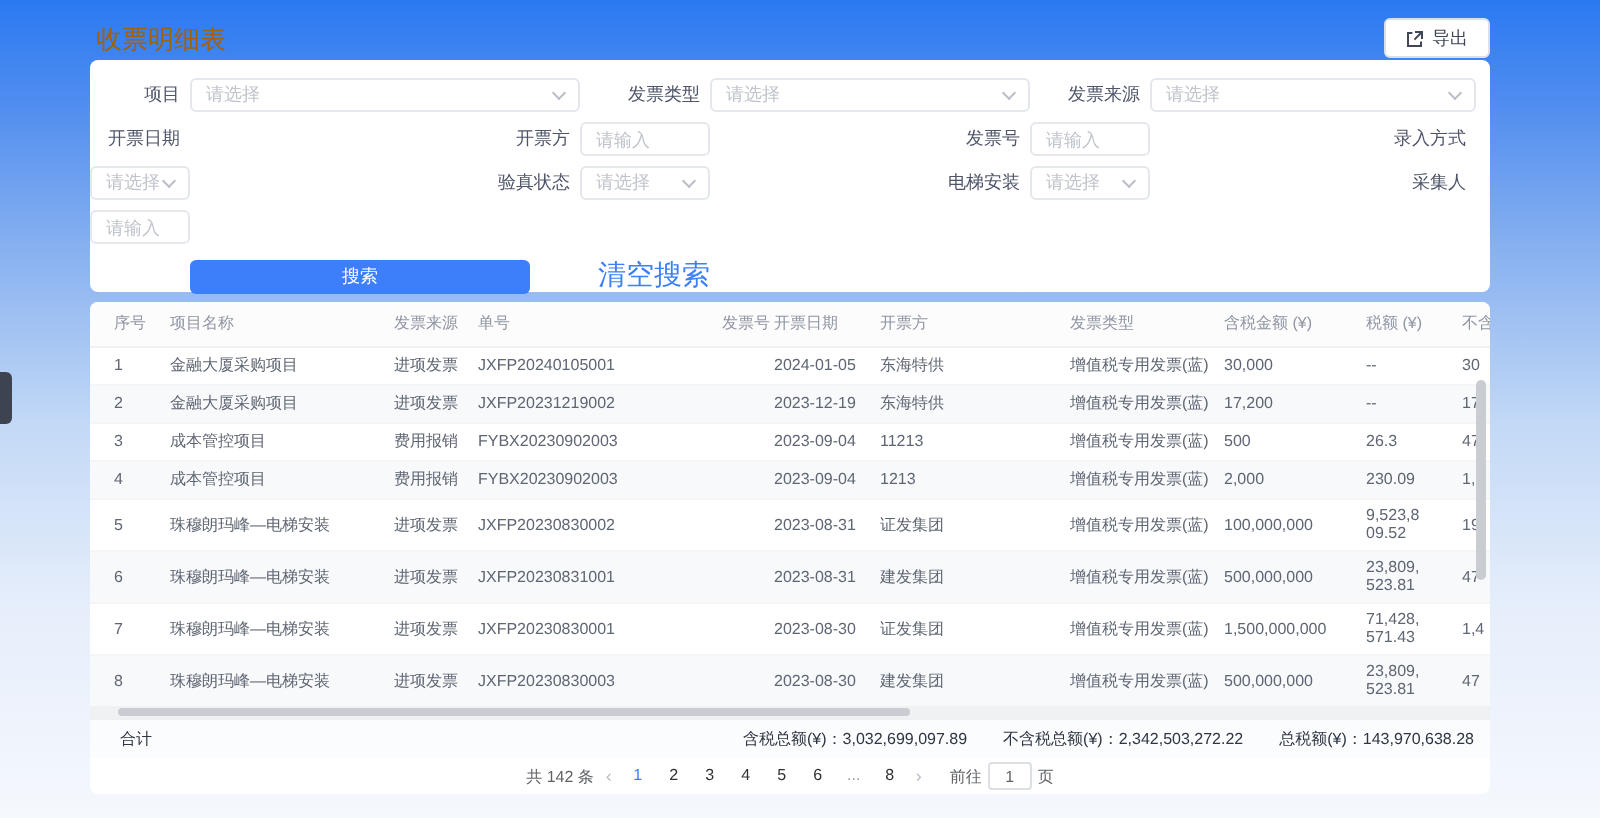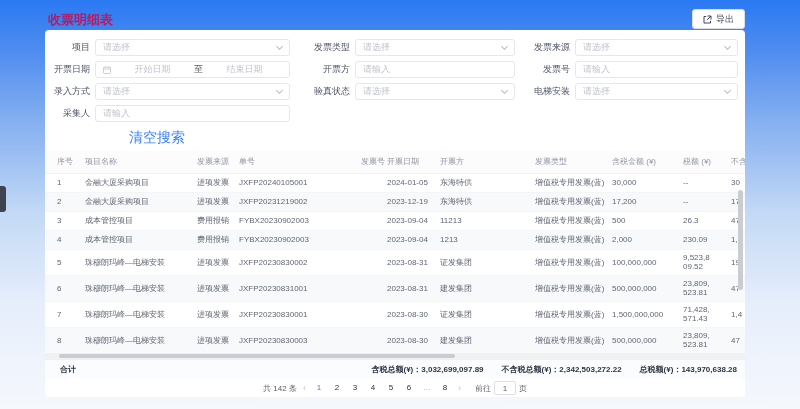--- a/index.html
+++ b/index.html
@@ -2,37 +2,37 @@
 <html><head>
 <meta charset="utf-8">
 <style>
   * { box-sizing: border-box; }
   html,body { margin:0; padding:0; }
   body {
     width:800px; height:409px; position:relative; overflow:hidden;
     font-family:"Liberation Sans", sans-serif;
     background:linear-gradient(180deg,#2a79f2 0%,#4e8cf0 12%,#86b0f0 30%,#c3d9f6 52%,#e6eefb 74%,#f5f8fd 100%);
   }
-  .page-title { position:absolute; left:48px; top:11px; font-size:13px; font-weight:bold; color:#be185d; margin:0; }
+  .page-title { position:absolute; left:48px; top:11px; font-size:13px; font-weight:normal; color:#a16207; margin:0; }
   .export-btn {
     position:absolute; right:55px; top:9px; height:20px; display:flex; align-items:center; gap:4px;
     padding:0 10px; background:#ffffff; border:1px solid #dcdfe6; border-radius:3px;
     font-size:9px; color:#3f4656; cursor:pointer;
   }
   .export-btn svg { display:block; }
   .drawer-handle { position:absolute; left:0; top:186px; width:6px; height:26px; background:#3d4350; border-radius:0 3px 3px 0; cursor:pointer; }
 
   .card { position:absolute; left:45px; width:700px; background:#fff; border-radius:4px; }
-  .filter-card { top:30px; height:144px; }
+  .filter-card { top:30px; height:116px; }
   .table-card  { top:151px; height:246px; overflow:hidden; }
 
   .filter-grid { display:grid; grid-template-columns:50px 195px 65px 160px 60px 163px; row-gap:5px; padding-top:9px; font-size:9px; }
   .flabel { color:#4e5569; text-align:right; padding-right:5px; line-height:17px; white-space:nowrap; }
   .ffield { height:17px; border:1px solid #e4e7ed; border-radius:3px; display:flex; align-items:center; padding:0 7px; color:#c0c4cc; background:#fff; }
-  .ffield input { border:none; outline:none; width:100%; font-size:9px; color:#606266; font-family:Liberation Mono, monospace; background:transparent; padding:0; }
+  .ffield input { border:none; outline:none; width:100%; font-size:9px; color:#606266; font-family:Liberation Serif, serif; background:transparent; padding:0; }
   .ffield input::placeholder { color:#c0c4cc; }
   .sel { justify-content:space-between; cursor:pointer; }
   .ph { color:#c0c4cc; }
   .chev { width:5px; height:5px; border-right:1px solid #b8bcc4; border-bottom:1px solid #b8bcc4; transform:rotate(45deg); margin-top:-2px; flex:0 0 auto; }
   .daterange { gap:4px; }
   .cal-icon { display:flex; flex:0 0 auto; }
   .dr-ph { color:#c0c4cc; flex:1; text-align:center; white-space:nowrap; }
   .dr-to { color:#5a6066; flex:0 0 auto; }
   .filter-actions { display:flex; align-items:center; margin:7px 0 0 50px; }
   .search-btn { width:170px; height:17px; background:#3d7ffb; color:#fff; font-size:9px; border:none; border-radius:3px; cursor:pointer; font-family:inherit; }
@@ -45,21 +45,21 @@
   .tbl tr.small { height:19px; }
   .tbl tr.tall { height:26px; }
   .c-amt { color:#f59a23; }
   .c-dash { color:#c4c8d0; }
   .c-wrap { white-space:normal !important; word-break:break-all; line-height:9px; padding-right:5px !important; }
 
   .vscroll { position:absolute; right:2px; top:39px; width:5px; height:100px; background:#c9ccd1; border-radius:3px; cursor:pointer; }
   .hscroll { position:absolute; left:0; top:202px; width:100%; height:6px; background:#f0f1f3; cursor:pointer; }
   .hthumb { position:absolute; left:14px; top:1px; width:396px; height:4px; background:#c9ccd1; border-radius:2px; }
 
-  .summary { position:absolute; left:0; top:208px; width:100%; height:20px; background:#fbfcfd; border-top:1px solid #eef0f3; display:flex; align-items:center; font-size:8px; font-weight:bold; color:#2f3542; padding:0 8px 0 15px;text-align:center; }
+  .summary { position:absolute; left:0; top:208px; width:100%; height:20px; background:#fbfcfd; border-top:1px solid #eef0f3; display:flex; align-items:center; font-size:8px; font-weight:normal; color:#2f3542; padding:0 8px 0 15px;text-align:center; }
   .summary .sp { flex:1; }
   .sum-item { margin-left:18px; white-space:nowrap; }
 
   .pager { position:absolute; left:0; top:228px; width:100%; height:18px; display:flex; align-items:center; justify-content:center; font-size:8px; color:#606266; gap:4px; }
   .pg-total { margin-right:0; color:#606266; }
   .pg-item { min-width:14px; height:14px; line-height:14px; text-align:center; cursor:pointer; color:#303133; }
   .pg-item.active { color:#3d7ffb; }
   .pg-item.dots { color:#9aa0aa; cursor:default; }
   .pg-nav { color:#b6bac2; cursor:pointer; padding:0 2px; font-size:9px; }
   .goto { display:flex; align-items:center; margin-left:8px; gap:3px; color:#606266; }
@@ -96,33 +96,20 @@
       <span class="ph">请选择</span>
       <span class="chev"></span>
     </div>
     <div class="flabel">发票来源</div>
     <div class="ffield sel">
       <span class="ph">请选择</span>
       <span class="chev"></span>
     </div>
 
     <div class="flabel">开票日期</div>
-    <div class="ffield daterange">
-      <span class="cal-icon">
-        <svg width="8" height="8" viewBox="0 0 8 8" fill="none" stroke="#c0c4cc" stroke-width="0.8">
-          <rect x="0.5" y="1.2" width="7" height="6.3" rx="0.8"></rect>
-          <line x1="0.5" y1="3" x2="7.5" y2="3"></line>
-          <line x1="2.3" y1="0.3" x2="2.3" y2="2"></line>
-          <line x1="5.7" y1="0.3" x2="5.7" y2="2"></line>
-        </svg>
-      </span>
-      <span class="dr-ph">开始日期</span>
-      <span class="dr-to">至</span>
-      <span class="dr-ph">结束日期</span>
-    </div>
     <div class="flabel">开票方</div>
     <div class="ffield">
       <input placeholder="请输入" style="">
     </div>
     <div class="flabel">发票号</div>
     <div class="ffield">
       <input placeholder="请输入" style="">
     </div>
 
     <div class="flabel">录入方式</div>
@@ -140,20 +127,21 @@
       <span class="ph">请选择</span>
       <span class="chev"></span>
     </div>
 
     <div class="flabel">采集人</div>
     <div class="ffield">
       <input placeholder="请输入" style="">
     </div>
   </div>
   <div class="filter-actions">
+    <button class="search-btn">搜索</button>
     <span class="clear-link">清空搜索</span>
   </div>
 </div>
 
 <div class="card table-card">
   <table class="tbl">
     <colgroup>
       <col style="width:28px">
         <col style="width:112px">
         <col style="width:42px">

